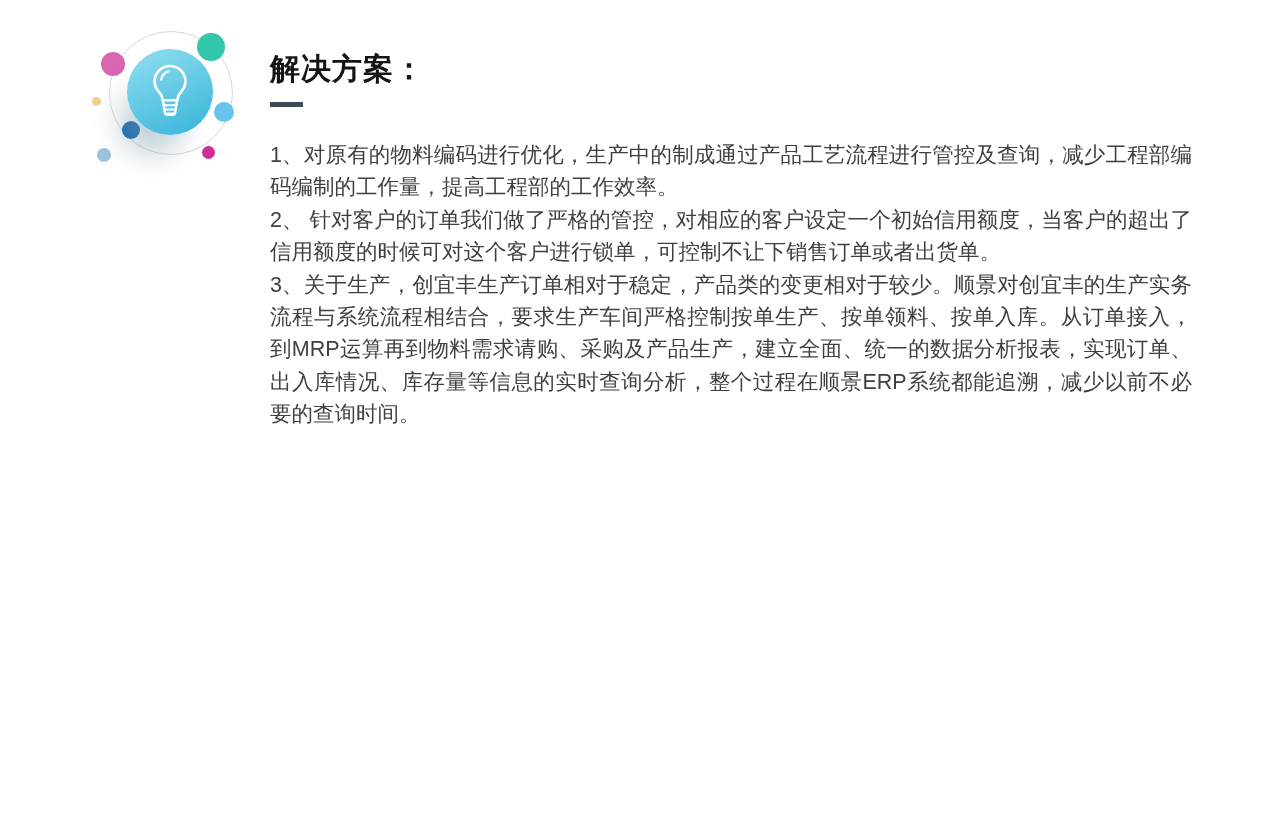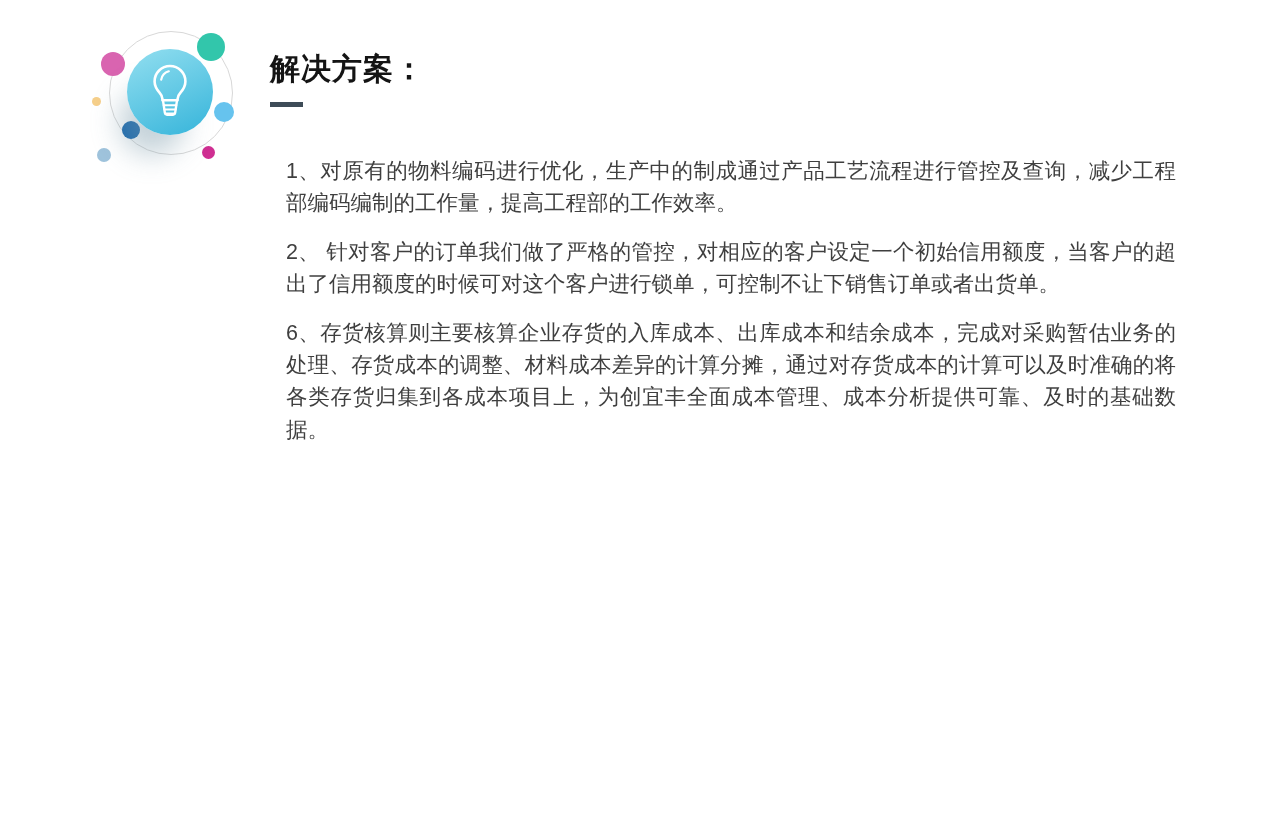--- a/index.html
+++ b/index.html
@@ -84,21 +84,21 @@
     position: absolute;
     left: 270px;
     top: 139px;
     width: 922px;
     font-size: 21.5px;
     line-height: 32.4px;
     color: var(--body-text, #3f3f3f);
     text-align: justify;
     text-justify: inter-ideograph;
   }
-  .content p { margin: 16px; }
+  .content p { margin: 0; }
 </style>
 </head>
 <body>
 
 <div class="page">
 
   <div class="icon-cluster">
     <div class="ring"></div>
     <span class="dot dot-teal"></span>
     <span class="dot dot-pink"></span>
@@ -116,16 +116,16 @@
       </svg>
     </div>
   </div>
 
   <h1 class="title">解决方案：</h1>
   <div class="dash"></div>
 
   <div class="content">
     <p>1、对原有的物料编码进行优化，生产中的制成通过产品工艺流程进行管控及查询，减少工程部编码编制的工作量，提高工程部的工作效率。</p>
     <p>2、 针对客户的订单我们做了严格的管控，对相应的客户设定一个初始信用额度，当客户的超出了信用额度的时候可对这个客户进行锁单，可控制不让下销售订单或者出货单。</p>
-    <p>6、存货核算则主要核算企业存货的入库成本、出库成本和结余成本，完成对采购暂估业务的处理、存货成本的调整、材料成本差异的计算分摊，通过对存货成本的计算可以及时准确的将各类存货归集到各成本项目上，为创宜丰全面成本管理、成本分析提供可靠、及时的基础数据。</p>
+    <p>3、关于生产，创宜丰生产订单相对于稳定，产品类的变更相对于较少。顺景对创宜丰的生产实务流程与系统流程相结合，要求生产车间严格控制按单生产、按单领料、按单入库。从订单接入，到MRP运算再到物料需求请购、采购及产品生产，建立全面、统一的数据分析报表，实现订单、出入库情况、库存量等信息的实时查询分析，整个过程在顺景ERP系统都能追溯，减少以前不必要的查询时间。</p>
   </div>
 
 </div>
 
 </body></html>

